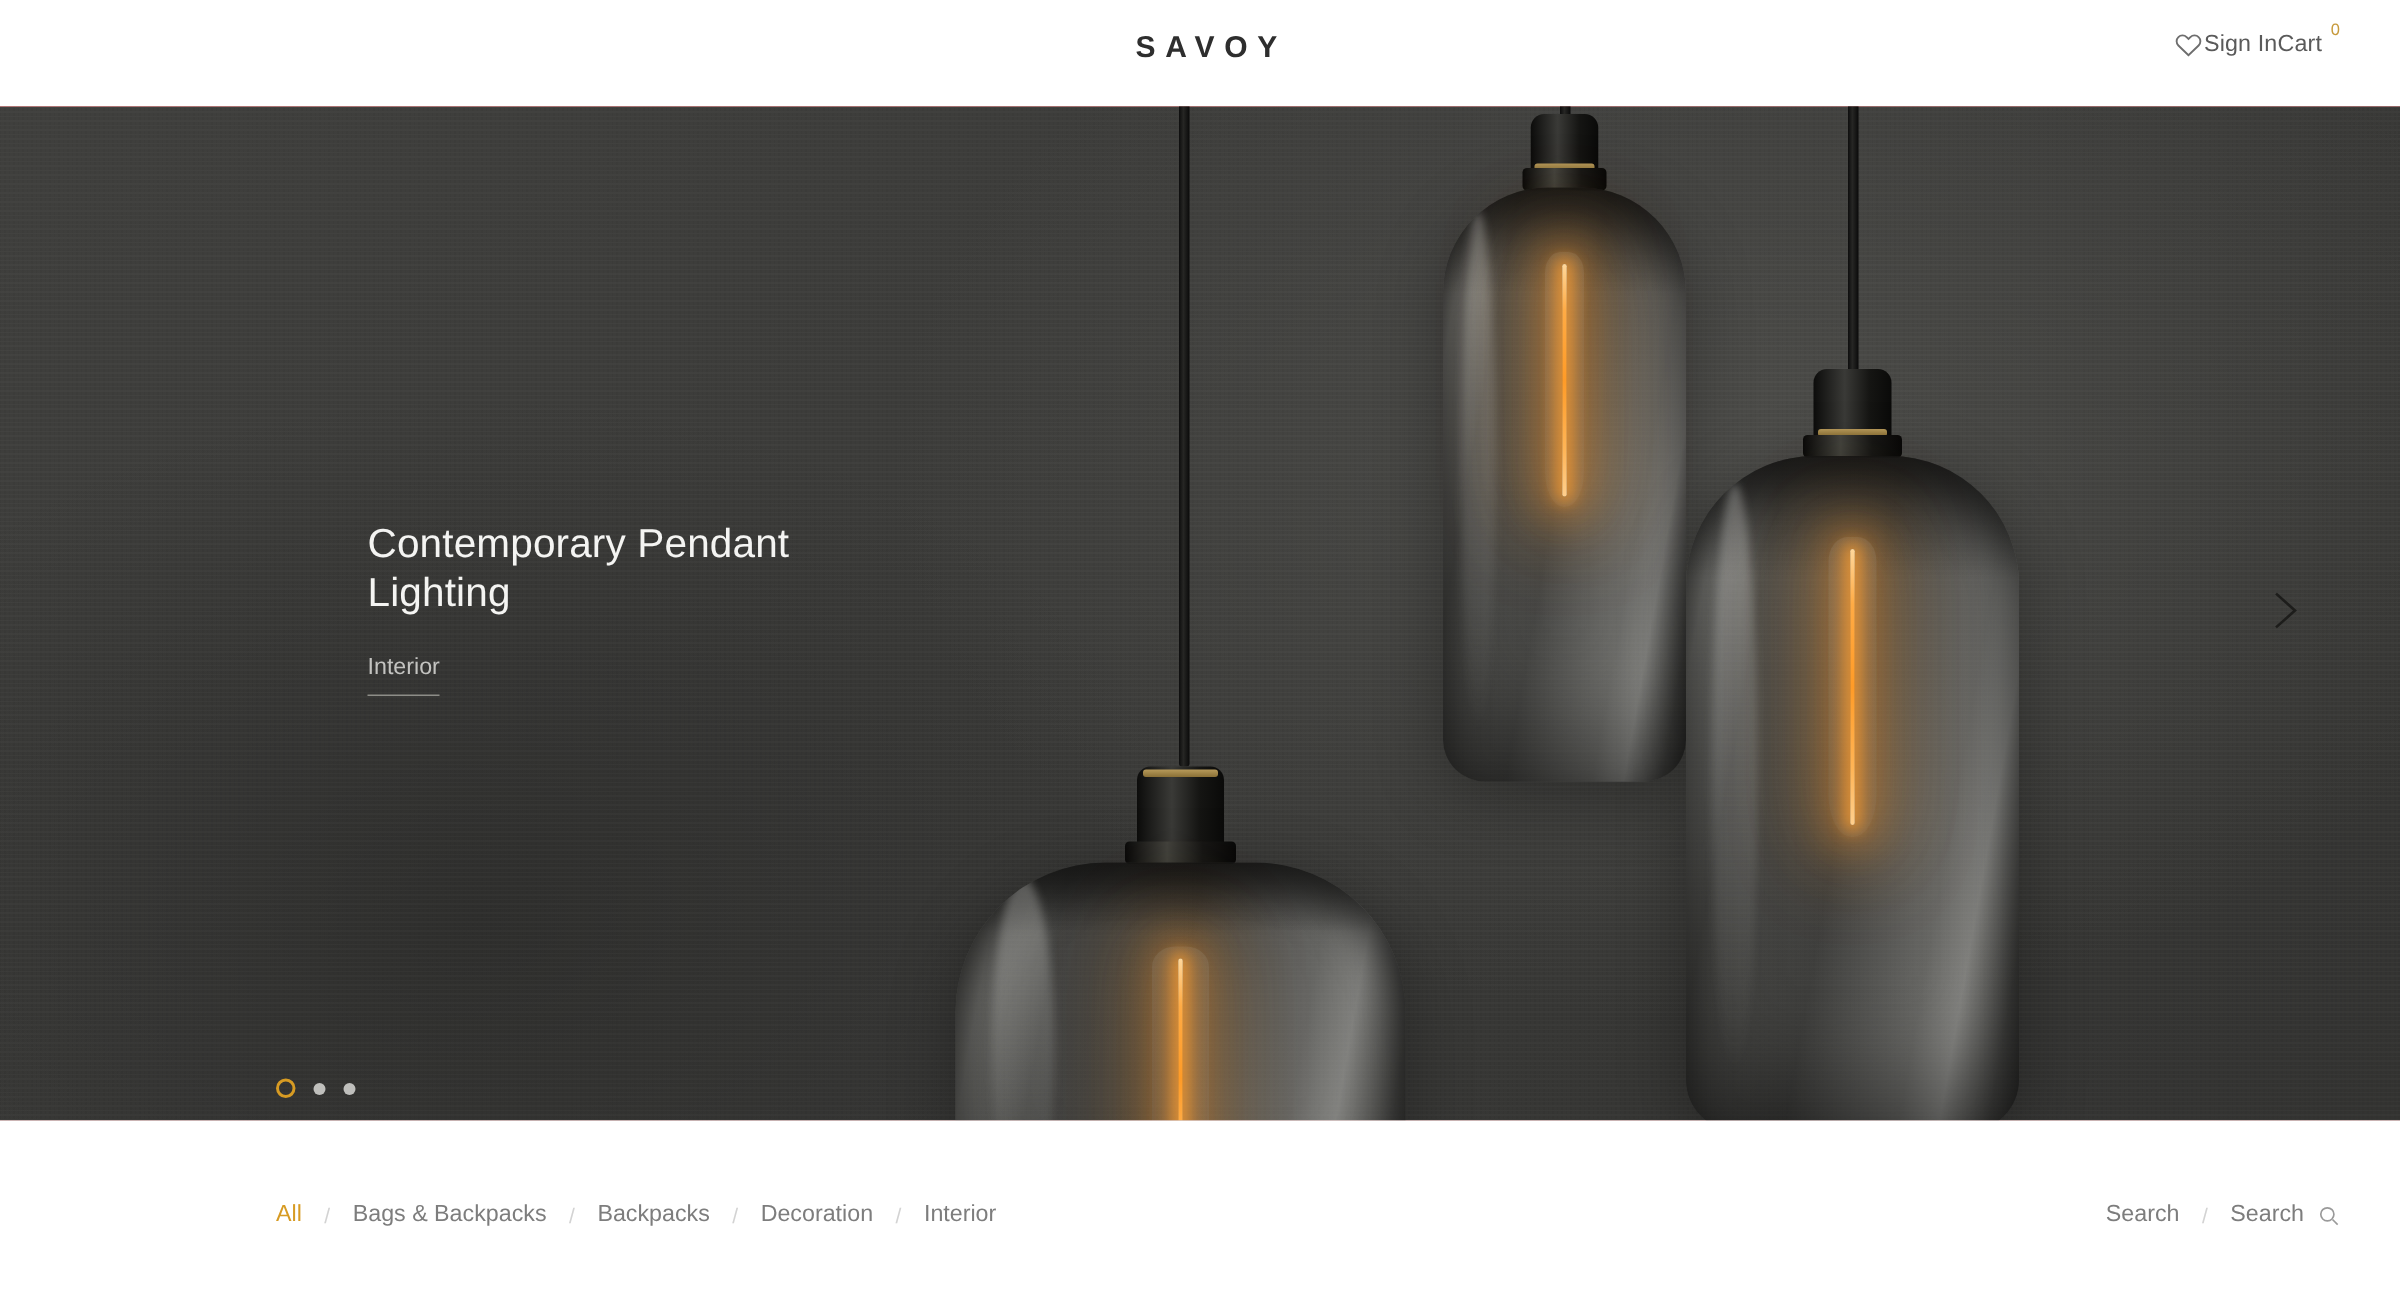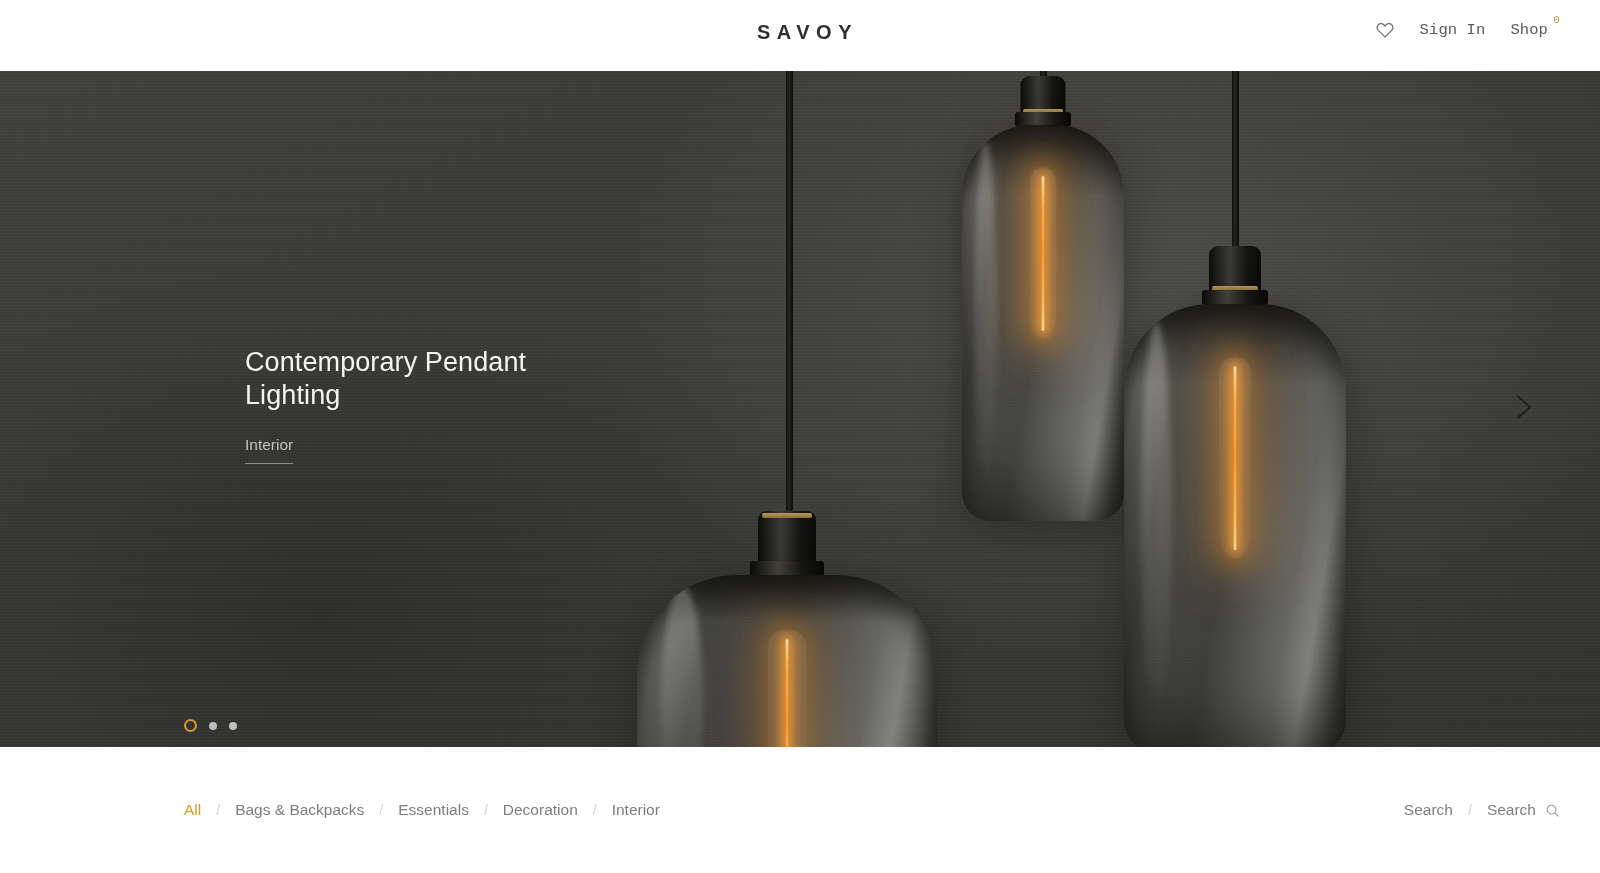--- a/index.html
+++ b/index.html
@@ -46,22 +46,20 @@
     letter-spacing:6.5px;
     font-weight:700;
     color:#2e2e2e;
     pointer-events:none;
   }
   .brand span{ cursor:pointer; pointer-events:auto; }
   .nav-right{
     position:absolute;
     right:40px; top:19px;
     display:flex; align-items:center;
-    gap:25px;
-    font-family:Liberation Mono, monospace;
   }
   .heart-icon{
     width:20px; height:20px;
     display:block;
     cursor:pointer;
     margin-top:1px;
   }
   .nav-right .nav-link{ font-size:15.5px; }
   .cart-wrap{ position:relative; padding-right:12px; }
   .cart-count{
@@ -271,21 +269,21 @@
   <div class="nav-right">
     <span class="heart-icon">
       <svg viewBox="0 0 24 24" width="20" height="20" fill="none" stroke="#6e6e6e" stroke-width="1.5">
         <path d="M12 20.2 3.9 12.4a4.7 4.7 0 0 1 0-6.7 4.6 4.6 0 0 1 6.6 0l1.5 1.5 1.5-1.5a4.6 4.6 0 0 1 6.6 0 4.7 4.7 0 0 1 0 6.7Z"></path>
       </svg>
     </span>
     <div class="nav-link">
       <span>Sign In</span>
     </div>
     <div class="nav-link cart-wrap">
-      <span>Shop</span>
+      <span>Cart</span>
       <span class="cart-count">0</span>
     </div>
   </div>
 </div>
 
 <div class="hero">
 
   <div class="hero-photo"></div>
   <div class="hero-noise"></div>
 
@@ -351,21 +349,21 @@
   </div>
 </div>
 
 <div class="filterbar">
 
   <div class="filters-left">
     <span class="filter-link active">All</span>
     <span class="sep">/</span>
     <span class="filter-link">Bags &amp; Backpacks</span>
     <span class="sep">/</span>
-    <span class="filter-link">Essentials</span>
+    <span class="filter-link">Backpacks</span>
     <span class="sep">/</span>
     <span class="filter-link">Decoration</span>
     <span class="sep">/</span>
     <span class="filter-link">Interior</span>
   </div>
 
   <div class="filters-right">
     <span class="filter-link">Search</span>
     <span class="sep">/</span>
     <span class="filter-link">Search</span>

